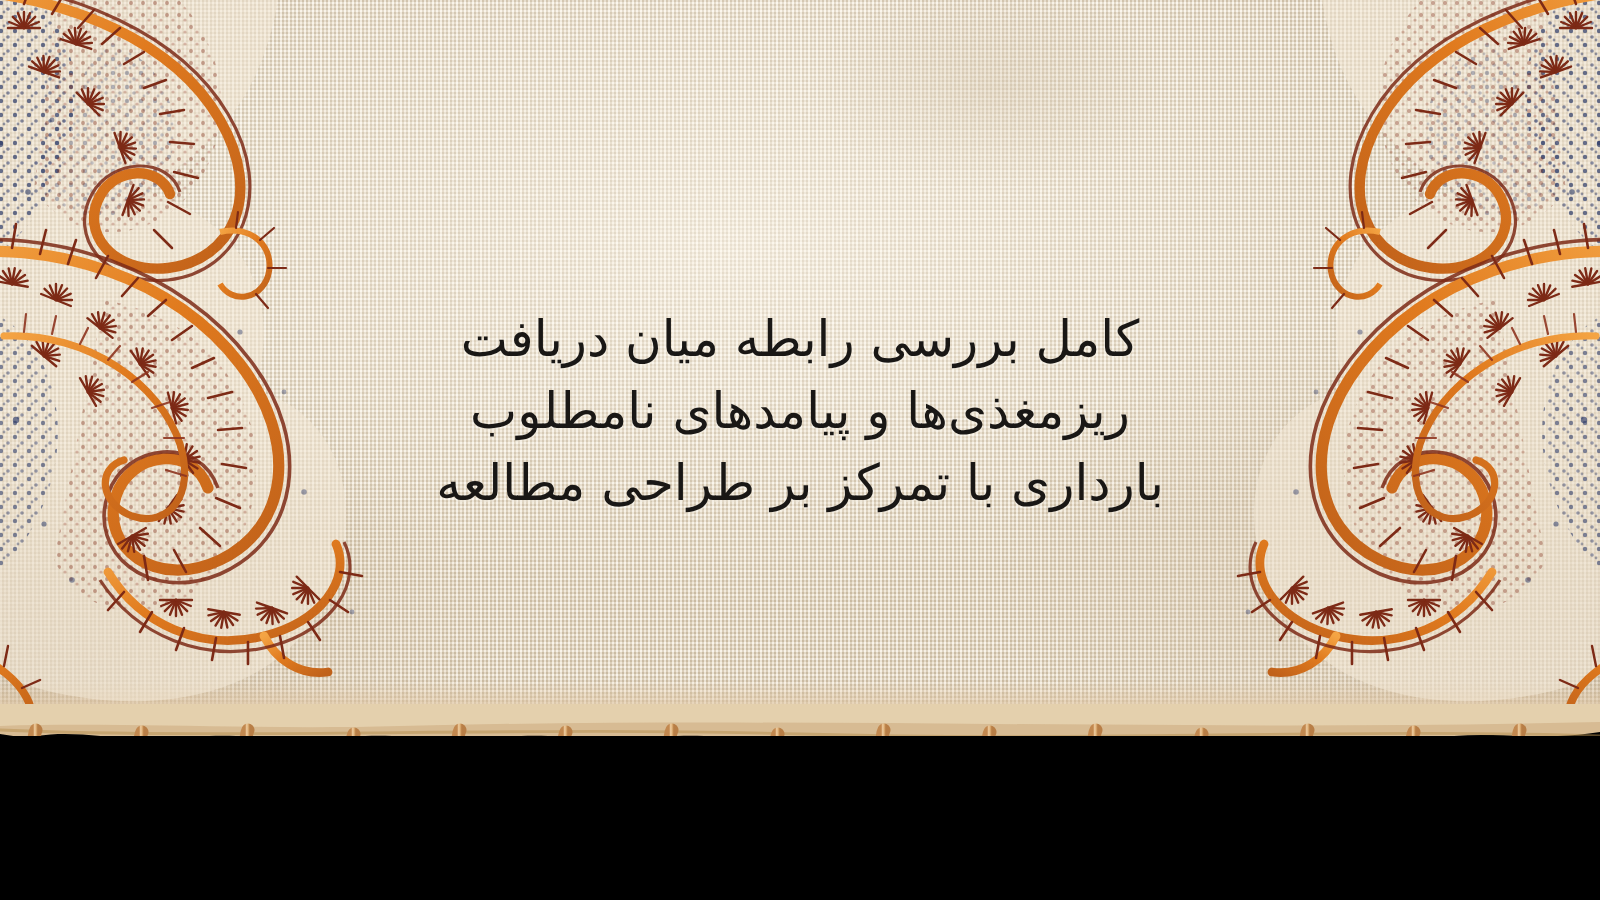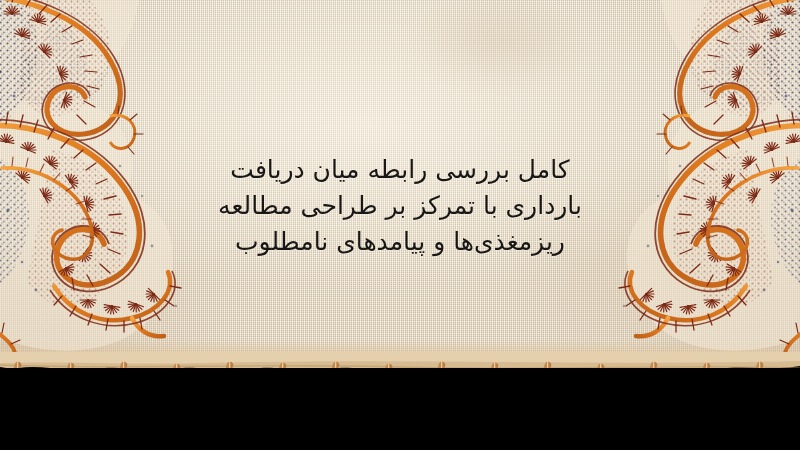--- a/index.html
+++ b/index.html
@@ -490,22 +490,22 @@
         <circle cx="128" cy="166" r="1.3" opacity="0.45"></circle>
         <circle cx="150" cy="196" r="1.2" opacity="0.4"></circle>
         <circle cx="160" cy="246" r="1.4" opacity="0.45"></circle>
         <circle cx="184" cy="306" r="1.2" opacity="0.4"></circle>
       </g>
     </svg>
   </div>
 
   <div class="title-block">
     <div class="title-line">کامل بررسی رابطه میان دریافت</div>
+    <div class="title-line">ریزمغذی‌ها و پیامدهای نامطلوب</div>
     <div class="title-line">بارداری با تمرکز بر طراحی مطالعه</div>
-    <div class="title-line">ریزمغذی‌ها و پیامدهای نامطلوب</div>
   </div>
 
   <div class="fringe">
     <svg viewBox="0 0 800 98" preserveAspectRatio="none" aria-hidden="true">
       <defs>
         <linearGradient id="cordGrad" x1="0" y1="0" x2="1" y2="0">
           <stop offset="0%" stop-color="#c2884f"></stop>
           <stop offset="35%" stop-color="#f0cfa2"></stop>
           <stop offset="70%" stop-color="#d9a96f"></stop>
           <stop offset="100%" stop-color="#b87e46"></stop>

